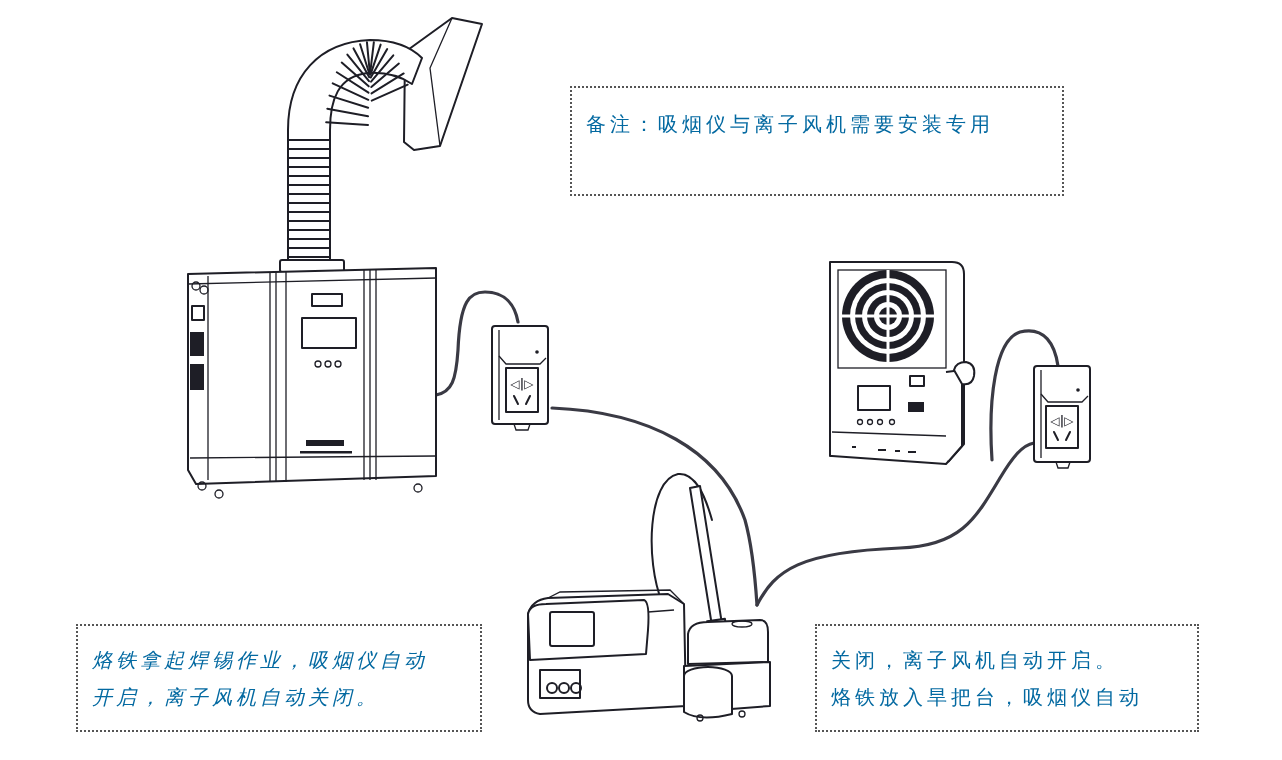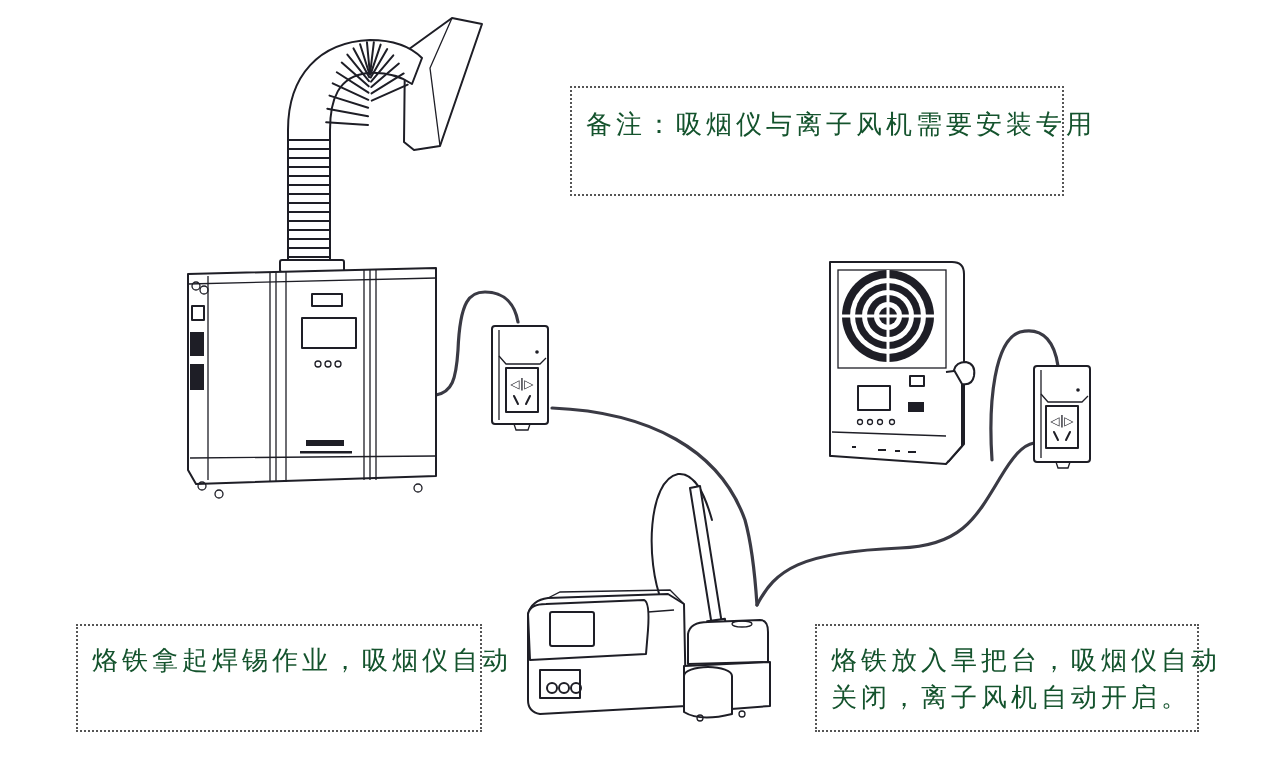--- a/index.html
+++ b/index.html
@@ -1,26 +1,26 @@
 <!DOCTYPE html>
 <html><head>
 <meta charset="utf-8">
 <style>
   html, body { margin: 0; padding: 0; background: #ffffff; }
   body { width: 1282px; height: 760px; position: relative; overflow: hidden;
          font-family: "DejaVu Sans", "Liberation Sans", sans-serif; }
   #art { position: absolute; left: 0; top: 0; width: 1282px; height: 760px; }
   .note {
     position: absolute; box-sizing: border-box;
-    border: 2px dotted #555; color: #14532d;
-    font-size: 26px; line-height: 37px; letter-spacing: 4px;
+    border: 2px dotted #555; color: #0369a1;
+    font-size: 20px; line-height: 37px; letter-spacing: 4px;
     padding: 0 14px; white-space: nowrap;
   }
   #note-top { left: 570px; top: 86px; width: 494px; height: 110px; padding-top: 18px; }
-  #note-left { left: 76px; top: 624px; width: 406px; height: 108px; padding-top: 16px; }
+  #note-left { left: 76px; top: 624px; width: 406px; height: 108px; padding-top: 16px; font-style: italic; }
   #note-right { left: 815px; top: 624px; width: 384px; height: 108px; padding-top: 16px; }
   .ln { display: block; }
   svg .k { fill: none; stroke: #1e1e26; stroke-width: 2; stroke-linejoin: round; stroke-linecap: round; }
   svg .kt { fill: none; stroke: #1e1e26; stroke-width: 1.3; }
   svg .cable { fill: none; stroke: #3a3a44; stroke-width: 3.2; stroke-linecap: round; }
   svg .wf { fill: #ffffff; stroke: #1e1e26; stroke-width: 2; stroke-linejoin: round; }
   svg .blk { fill: #1e1e26; }
 </style>
 </head>
 <body>
@@ -199,17 +199,18 @@
     <circle class="kt" cx="700" cy="718" r="3"></circle>
     <circle class="kt" cx="742" cy="714" r="3"></circle>
   </g>
 </svg>
 
 <div class="note" id="note-top">
   <span class="ln">备注：吸烟仪与离子风机需要安装专用</span>
 </div>
 <div class="note" id="note-left">
   <span class="ln">烙铁拿起焊锡作业，吸烟仪自动</span>
+  <span class="ln">开启，离子风机自动关闭。</span>
 </div>
 <div class="note" id="note-right">
+  <span class="ln">关闭，离子风机自动开启。</span>
   <span class="ln">烙铁放入旱把台，吸烟仪自动</span>
-  <span class="ln">关闭，离子风机自动开启。</span>
 </div>
 
 </body></html>

